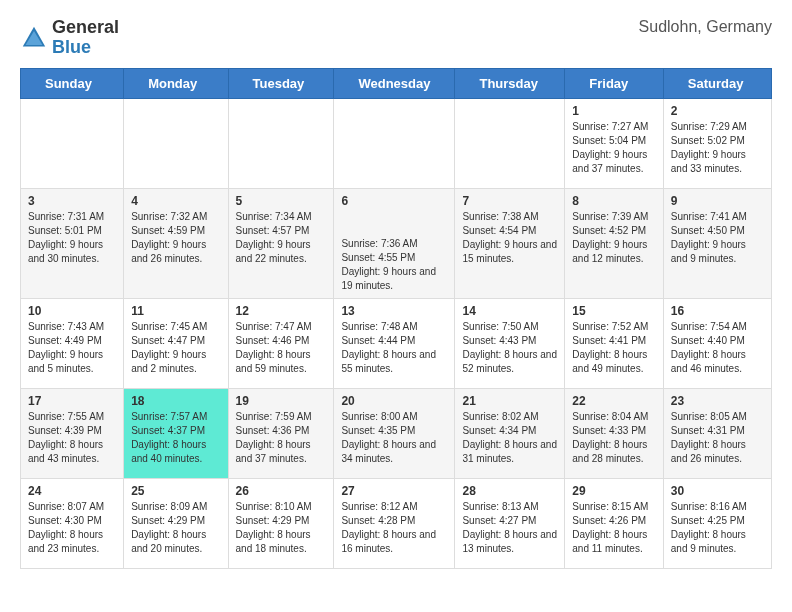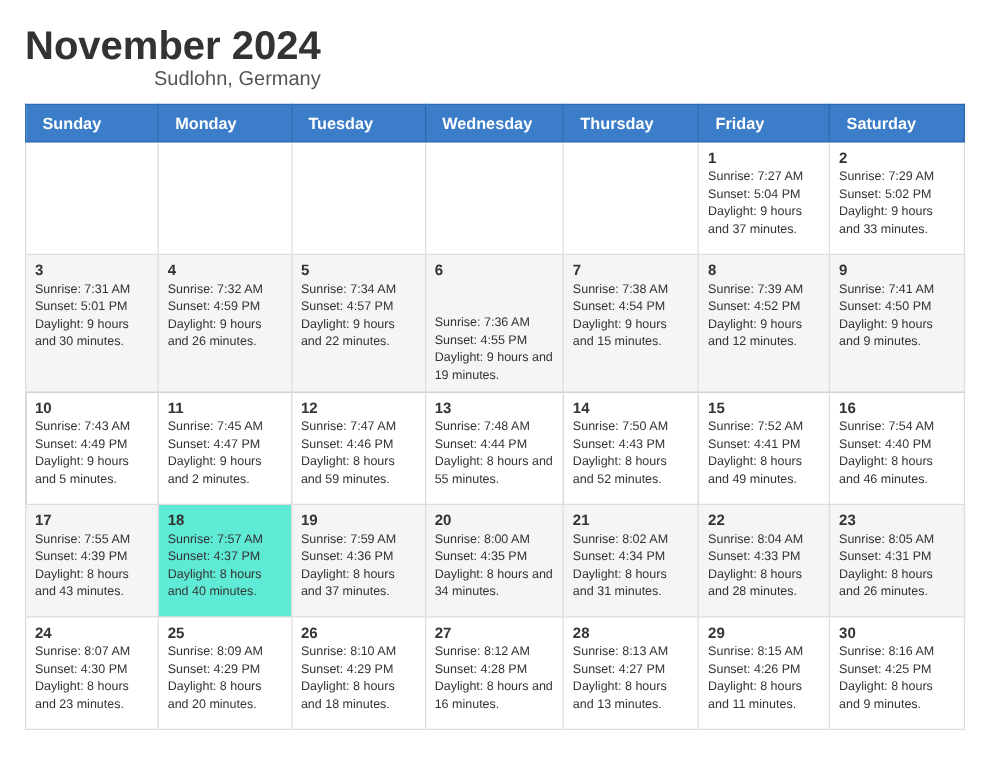--- a/index.html
+++ b/index.html
@@ -49,21 +49,21 @@
       width: 100%;
       border-collapse: collapse;
       border: 1px solid #ccc;
       margin: 0 0 0 0;
     }
     .calendar th {
       background-color: #3b7dc8;
       color: white;
       font-size: 13px;
       font-weight: bold;
-      padding: 7px 13px;
+      padding: 7px 24px;
       text-align: left;
       border: 1px solid #2a6aaf;
     }
     .calendar td {
       vertical-align: top;
       padding: 5px 7px;
       font-size: 10.5px;
       color: #333;
       border: 1px solid #ddd;
       width: 113px;
@@ -91,22 +91,31 @@
     .empty { background: #fff !important; }
     table { width: 100%; }
     .calendar-wrap {
       padding: 0 20px 20px 20px;
     }
   </style>
 </head>
 <body>
 
 <div class="header">
+  <div class="logo">
+    <svg class="logo-icon" viewBox="0 0 40 40" xmlns="http://www.w3.org/2000/svg">
+      <polygon points="20,4 36,32 4,32" fill="#2c7bb6"></polygon>
+      <polygon points="20,10 32,30 8,30" fill="#5ba3d9"></polygon>
+    </svg>
+    <div class="logo-text">
+      <span class="logo-general">General</span>
+      <span class="logo-blue">Blue</span>
+    </div>
+  </div>
   <div class="title-block">
-    <div class="month-title">November 2024</div>
     <div class="location">Sudlohn, Germany</div>
   </div>
 </div>
 
 <div class="calendar-wrap">
   <table class="calendar">
     <thead>
       <tr>
       <th>Sunday</th>
           <th>Monday</th>

